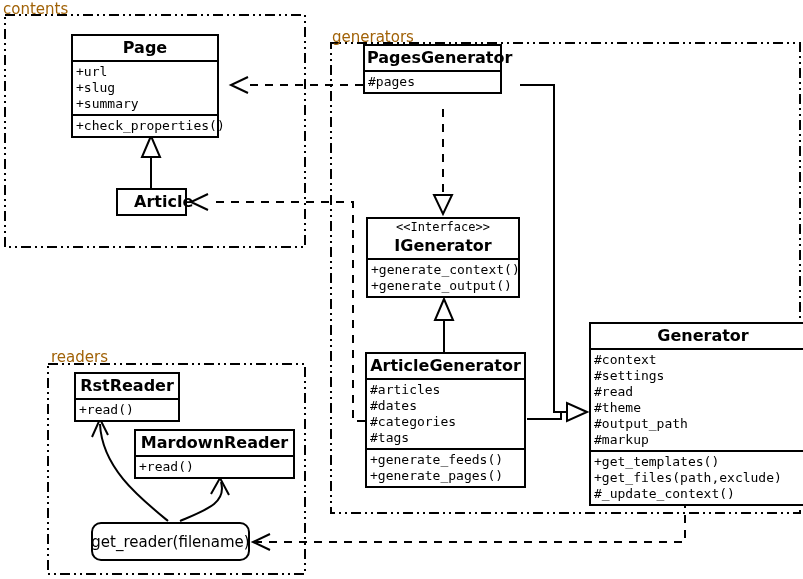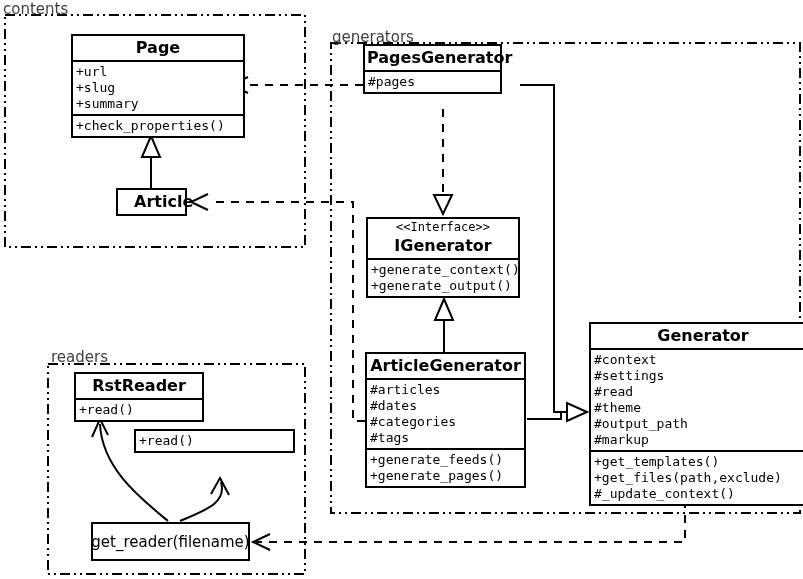--- a/index.html
+++ b/index.html
@@ -1,19 +1,19 @@
 <!DOCTYPE html>
 <html><head>
 <meta charset="utf-8">
 <style>
   html,body{margin:0;padding:0;background:#fff;}
   #canvas{position:relative;width:803px;height:579px;background:#ffffff;overflow:hidden;
           font-family:"DejaVu Sans",sans-serif;color:#000;}
   #wires{position:absolute;left:0;top:0;z-index:1;}
-  .pkg-label{position:absolute;z-index:3;font:15px "DejaVu Sans",sans-serif;color:#404040;white-space:nowrap;}
+  .pkg-label{position:absolute;z-index:3;font:15px "DejaVu Sans",sans-serif;color:#a16207;white-space:nowrap;}
   .uml-class{position:absolute;z-index:2;background:#fff;border:2px solid #000;box-sizing:border-box;}
   .uml-title{font:bold 16px/22px "DejaVu Sans",sans-serif;text-align:center;padding:1px 2px;white-space:nowrap;border-bottom:2px solid #000;}
   .uml-title.title-only{border-bottom:none;margin-left:14px;}
   .stereotype{display:block;font:12px/15px "DejaVu Sans Mono",monospace;font-weight:normal;}
   .sect{font:13px/16px "DejaVu Sans Mono",monospace;padding:2px 3px;white-space:pre;}
   .sect.sep{border-top:2px solid #000;}
   .fn-box{position:absolute;z-index:2;background:#fff;border:2px solid #000;box-sizing:border-box;
           display:flex;align-items:center;justify-content:center;font:15px "DejaVu Sans",sans-serif;white-space:nowrap;}
   svg .ln{stroke:#000;stroke-width:2;fill:none;}
   svg .pkg{stroke:#000;stroke-width:2;fill:none;stroke-dasharray:10 4 2 4 2 4;}
@@ -78,21 +78,21 @@
     <g>
       <path class="ln" d="M180,521 C206,510 227,503 221,482"></path>
       <polyline class="open" points="211,494 220,478 229,495"></polyline>
     </g>
   </svg>
 
   <div class="pkg-label" style="left:3px;top:0px;">contents</div>
   <div class="pkg-label" style="left:332px;top:28px;">generators</div>
   <div class="pkg-label" style="left:51px;top:348px;">readers</div>
 
-  <div class="uml-class" style="left:71px;top:34px;width:174px;">
+  <div class="uml-class" style="left:71px;top:34px;width:148px;">
     <div class="uml-title">Page</div>
     <div class="sect"><div>+url</div><div>+slug</div><div>+summary</div></div>
     <div class="sect sep"><div>+check_properties()</div></div>
   </div>
 
   <div class="uml-class" style="left:116px;top:188px;width:71px;">
     <div class="uml-title title-only">Article</div>
   </div>
 
   <div class="uml-class" style="left:363px;top:44px;width:139px;">
@@ -113,26 +113,27 @@
     <div class="sect"><div>#articles</div><div>#dates</div><div>#categories</div><div>#tags</div></div>
     <div class="sect sep"><div>+generate_feeds()</div><div>+generate_pages()</div></div>
   </div>
 
   <div class="uml-class" style="left:589px;top:322px;width:228px;">
     <div class="uml-title">Generator</div>
     <div class="sect"><div>#context</div><div>#settings</div><div>#read</div><div>#theme</div><div>#output_path</div><div>#markup</div></div>
     <div class="sect sep"><div>+get_templates()</div><div>+get_files(path,exclude)</div><div>#_update_context()</div></div>
   </div>
 
-  <div class="uml-class" style="left:74px;top:372px;width:130px;">
+  <div class="uml-class" style="left:74px;top:372px;width:106px;">
     <div class="uml-title">RstReader</div>
     <div class="sect"><div>+read()</div></div>
   </div>
 
   <div class="uml-class" style="left:134px;top:429px;width:161px;">
+    <div class="uml-title">MardownReader</div>
     <div class="sect"><div>+read()</div></div>
   </div>
 
-  <div class="fn-box" style="left:91px;top:522px;width:159px;height:39px;">
+  <div class="fn-box" style="left:91px;top:522px;width:159px;height:39px;border-radius:10px;">
     <span>get_reader(filename)</span>
   </div>
 
 </div>
 
 </body></html>

